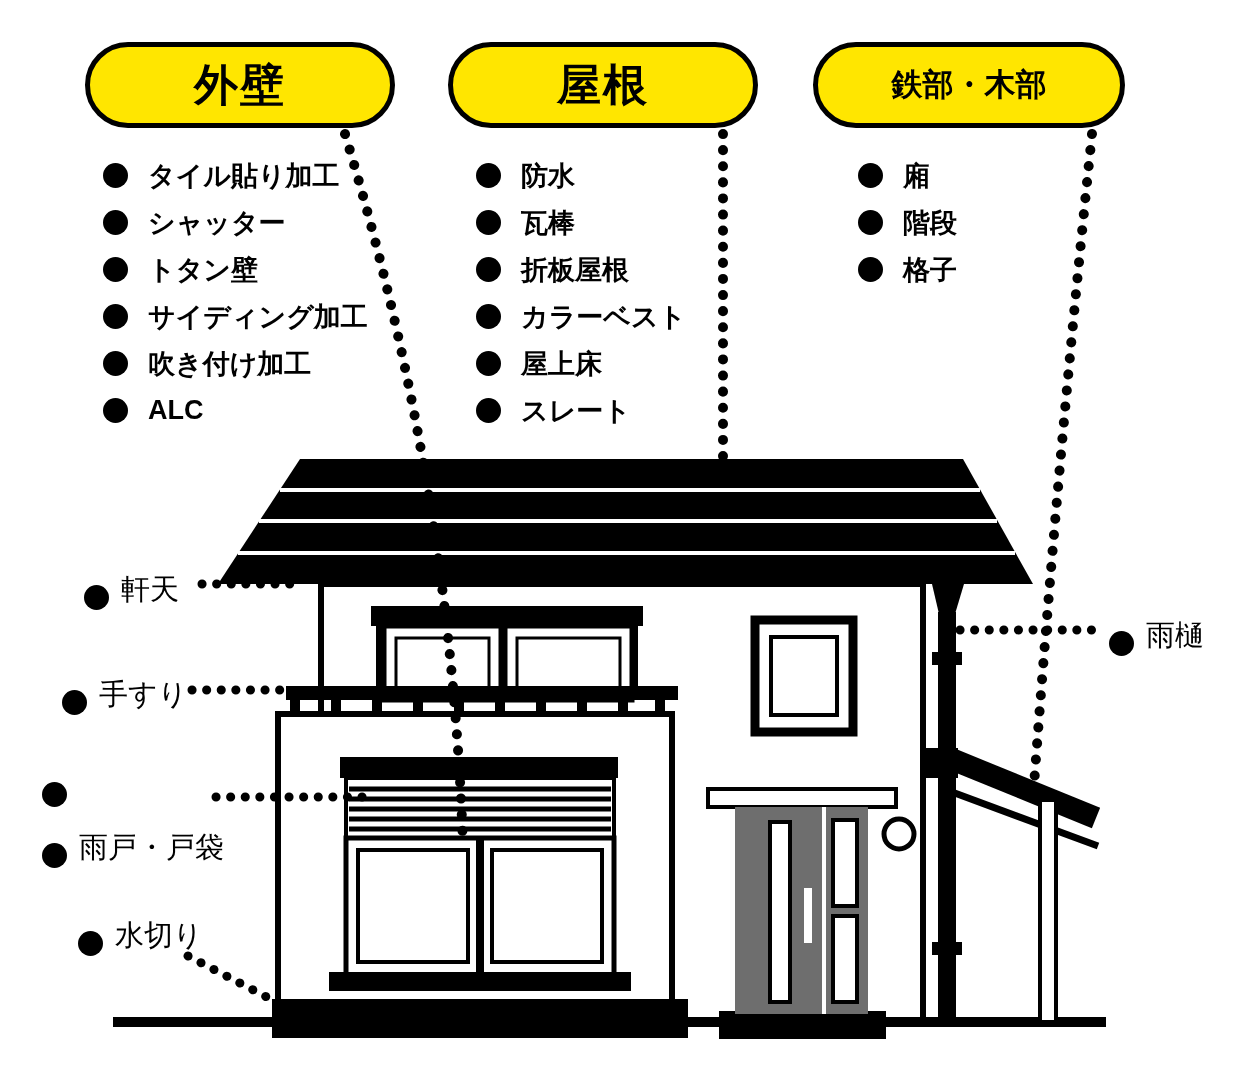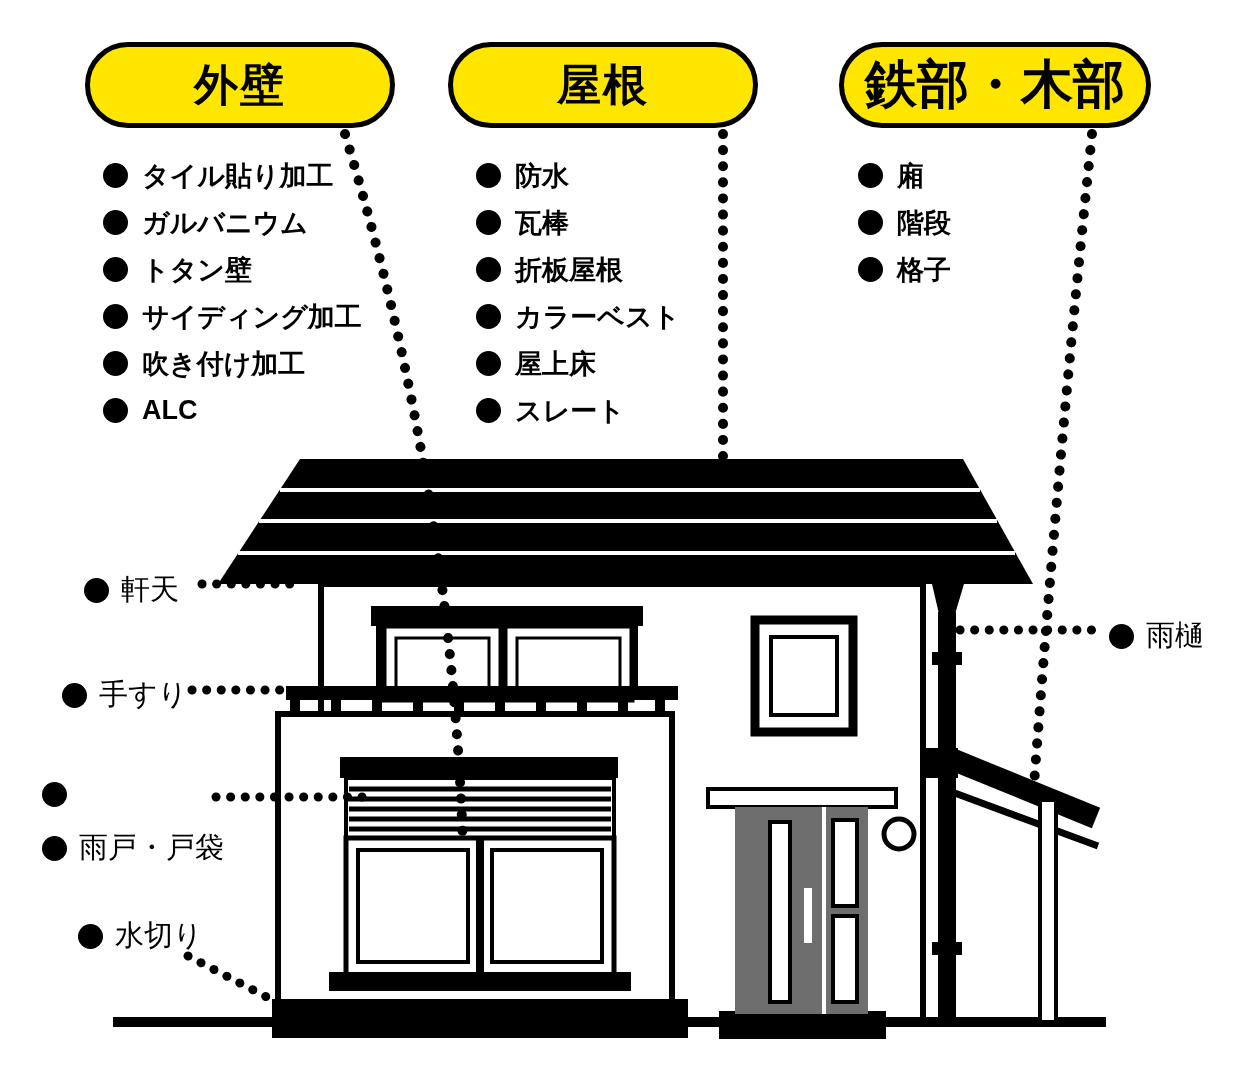--- a/index.html
+++ b/index.html
@@ -13,23 +13,23 @@
     font-family:"Liberation Sans","DejaVu Sans",sans-serif;color:var(--ink);
   }
   svg.art{position:absolute;left:0;top:0;}
   .pill{
     position:absolute;height:86px;background:var(--yellow);
     border:5px solid var(--ink);border-radius:55px;
     display:flex;align-items:center;justify-content:center;
     font-size:44px;font-weight:800;letter-spacing:2px;box-sizing:border-box;
   }
   .list{position:absolute;display:flex;flex-direction:column;}
-  .row{display:flex;align-items:center;height:47px;gap:14px;font-size:27px;font-weight:600;white-space:nowrap;}
+  .row{display:flex;align-items:center;height:47px;gap:20px;font-size:27px;font-weight:600;white-space:nowrap;}
   .dot{width:25px;height:25px;border-radius:50%;background:var(--ink);flex:0 0 auto;}
-  .plabel{position:absolute;display:flex;align-items:center;gap:12px;font-size:29px;font-weight:500;white-space:nowrap;}
+  .plabel{position:absolute;display:flex;align-items:flex-end;gap:12px;font-size:29px;font-weight:500;white-space:nowrap;}
 </style>
 </head>
 <body>
 
 <div class="stage">
 
   <svg class="art" width="1253" height="1091" viewBox="0 0 1253 1091">
 
     <line x1="113" y1="1022" x2="1106" y2="1022" stroke="var(--ink)" stroke-width="10"></line>
 
@@ -127,32 +127,32 @@
       <path d="M960,630 L1100,630" stroke-width="9" stroke-dasharray="0.1 14.5"></path>
     </g>
   </svg>
 
   <div class="pill" style="left:85px;top:42px;width:310px">
     <span>外壁</span>
   </div>
   <div class="pill" style="left:448px;top:42px;width:310px">
     <span>屋根</span>
   </div>
-  <div class="pill" style="left:839px;top:42px;width:312px;font-size:52px;letter-spacing:0">
+  <div class="pill" style="left:813px;top:42px;width:312px;font-size:31px;letter-spacing:0">
     <span>鉄部・木部</span>
   </div>
 
   <div class="list" style="left:103px;top:152px">
     <div class="row">
         <span class="dot"></span>
         <span>タイル貼り加工</span>
       </div>
     <div class="row">
         <span class="dot"></span>
-        <span>ガルバニウム</span>
+        <span>シャッター</span>
       </div>
     <div class="row">
         <span class="dot"></span>
         <span>トタン壁</span>
       </div>
     <div class="row">
         <span class="dot"></span>
         <span>サイディング加工</span>
       </div>
     <div class="row">

